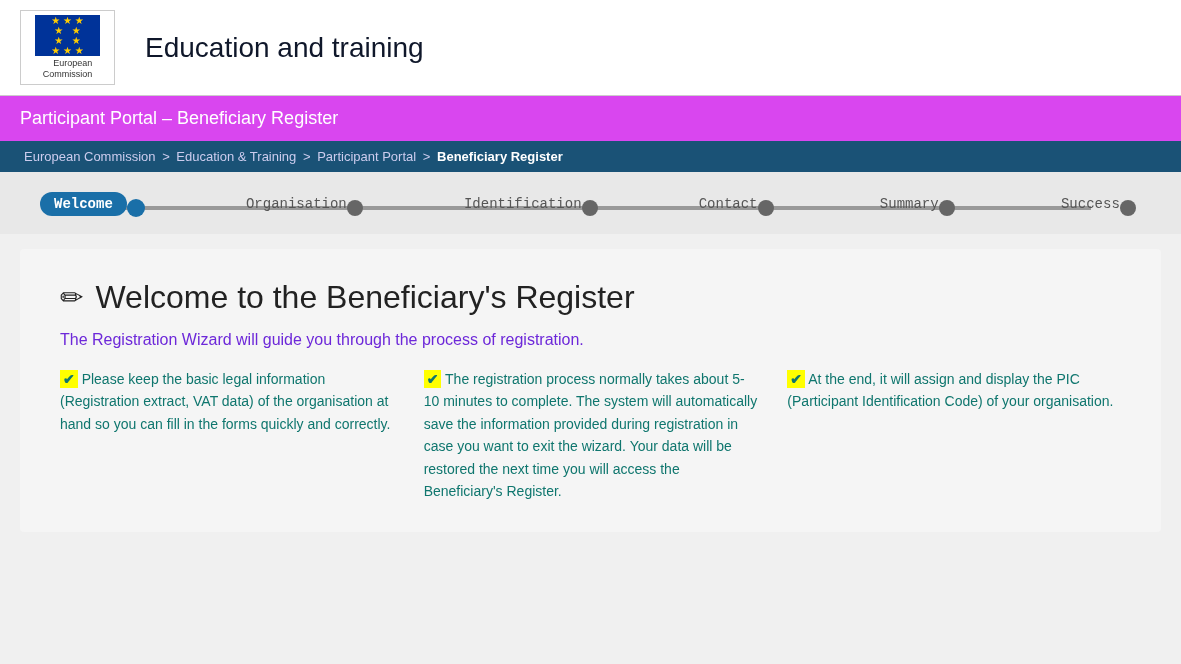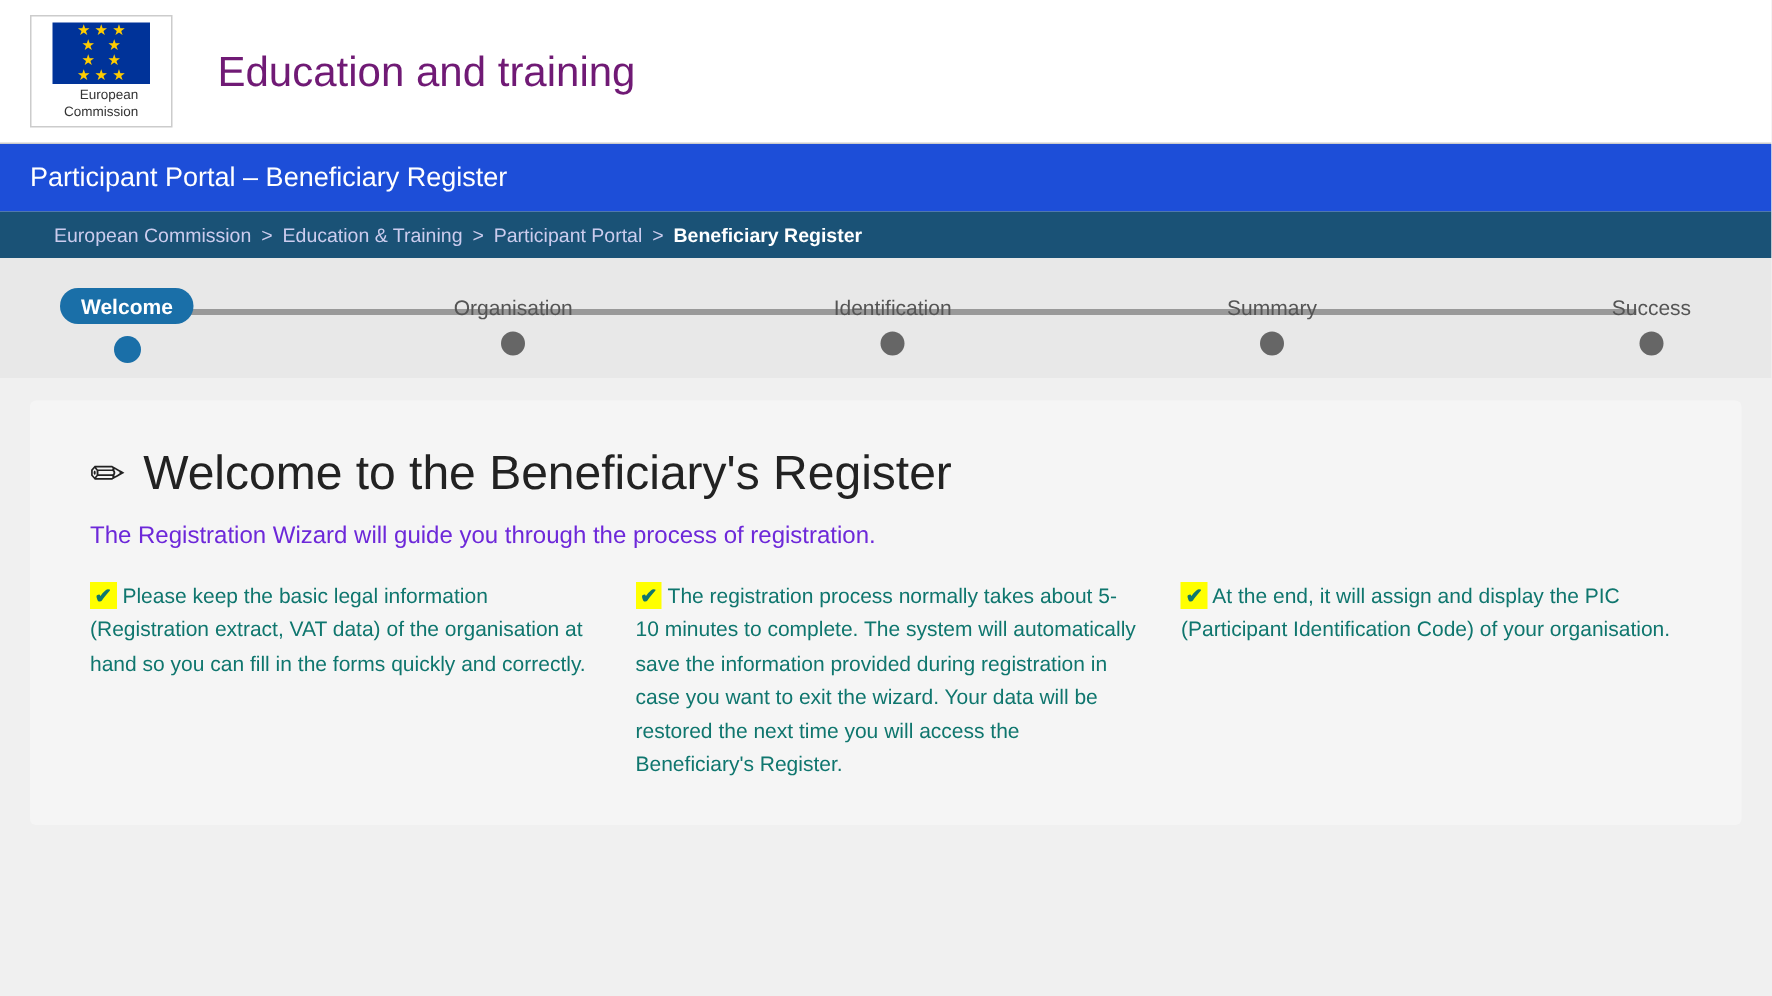--- a/index.html
+++ b/index.html
@@ -46,38 +46,38 @@
     }
     .eu-text {
       font-size: 9px;
       color: #333;
       text-align: right;
       margin-top: 2px;
       line-height: 1.2;
     }
     .site-title {
       font-size: 28px;
-      color: #701a75;
+      color: #0f172a;
       font-weight: normal;
       margin-left: 30px;
     }
 
     
     .blue-bar {
-      background: #1d4ed8;
+      background: #d946ef;
       color: #fff;
       padding: 12px 20px;
       font-size: 18px;
       font-weight: normal;
     }
 
     
     .breadcrumb-bar {
       background: #1a5276;
-      padding: 8px 36px;
+      padding: 8px 24px;
       color: #fff;
       font-size: 13px;
     }
     .breadcrumb-bar a, .breadcrumb-bar span {
       color: #cce;
       text-decoration: none;
     }
     .breadcrumb-bar .active {
       color: #fff;
       font-weight: bold;
@@ -103,25 +103,25 @@
       position: absolute;
       top: 14px;
       left: 50px;
       right: 50px;
       height: 4px;
       background: #999;
       z-index: 0;
     }
     .wizard-step {
       display: flex;
-      flex-direction: column;
       align-items: center;
       position: relative;
       z-index: 1;
       min-width: 80px;
+      font-family: Liberation Mono, monospace;
     }
     .wizard-step .step-label {
       font-size: 14px;
       color: #555;
       margin-bottom: 8px;
     }
     .wizard-step .step-dot {
       width: 16px;
       height: 16px;
       border-radius: 50%;
@@ -234,20 +234,24 @@
     </div>
     <div class="wizard-step">
       <span class="step-label">Organisation</span>
       <div class="step-dot"></div>
     </div>
     <div class="wizard-step">
       <span class="step-label">Identification</span>
       <div class="step-dot"></div>
     </div>
     <div class="wizard-step">
+      <span class="step-label">Contact</span>
+      <div class="step-dot"></div>
+    </div>
+    <div class="wizard-step">
       <span class="step-label">Summary</span>
       <div class="step-dot"></div>
     </div>
     <div class="wizard-step">
       <span class="step-label">Success</span>
       <div class="step-dot"></div>
     </div>
   </div>
 </div>
 

